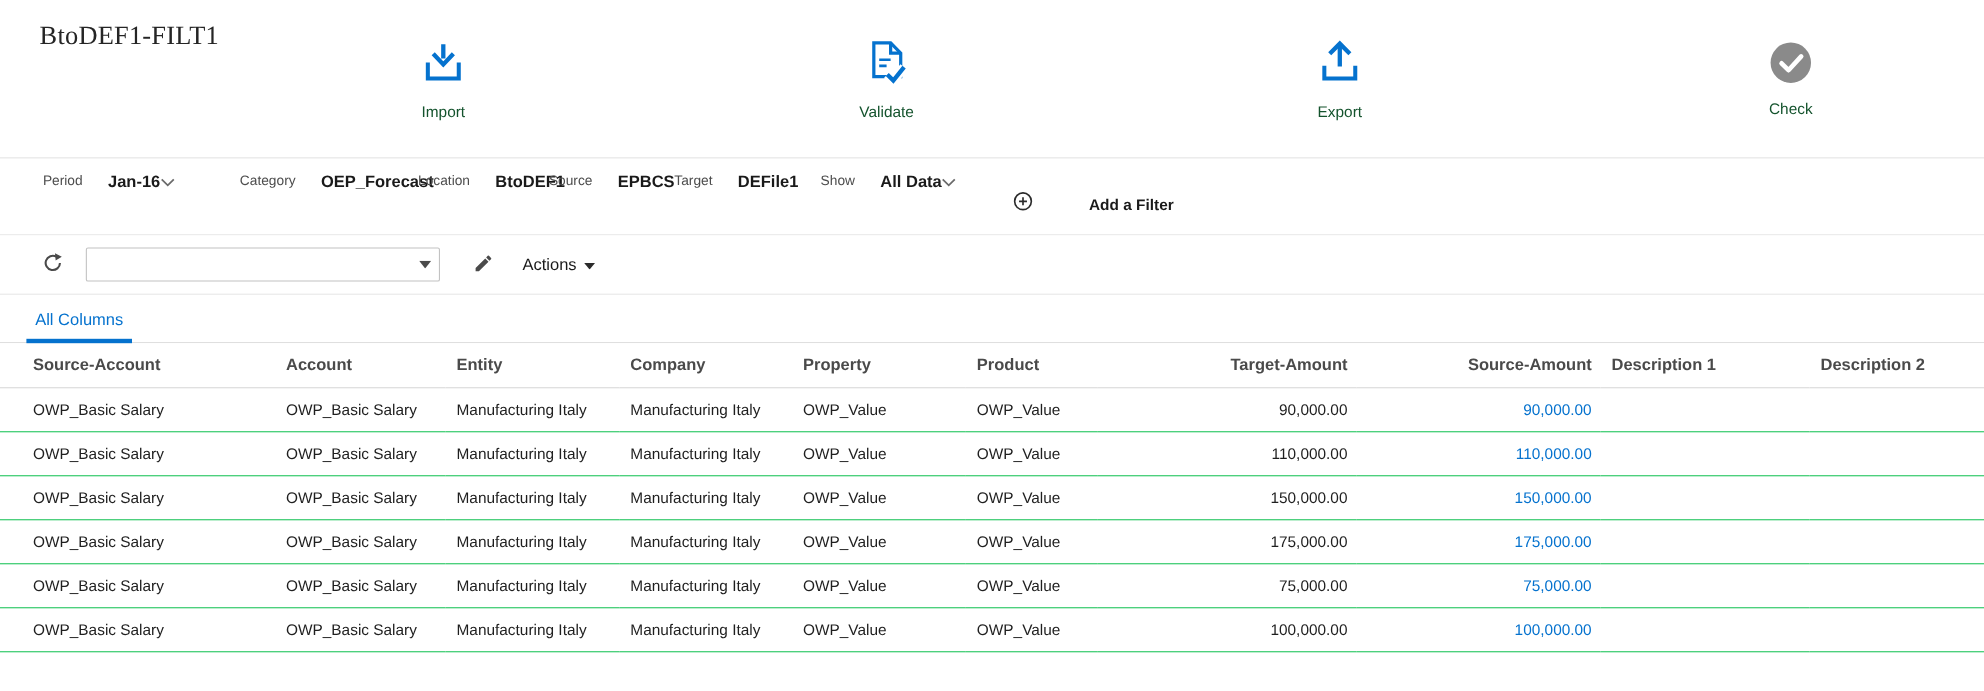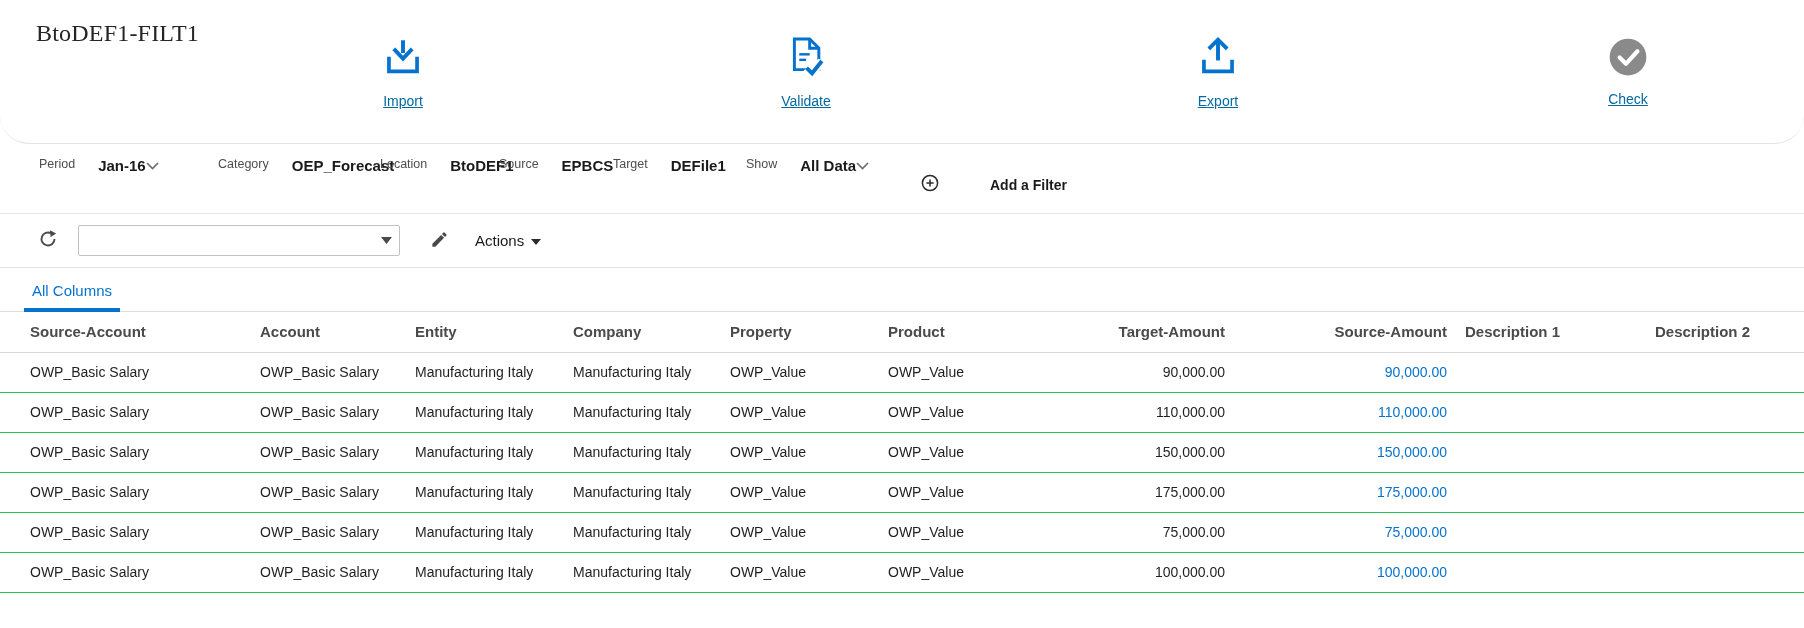--- a/index.html
+++ b/index.html
@@ -3,28 +3,28 @@
 <meta charset="utf-8">
 <style>
   :root{ --accent:#0572ce; --link:#0572ce; }
   *{box-sizing:border-box;margin:0;padding:0;}
   html,body{width:1804px;height:628px;}
   body{
     font-family:"Liberation Sans",sans-serif;
     background:#ffffff;color:#1a1a1a;position:relative;overflow:hidden;
   }
   
-  .header{position:relative;height:144px;border-bottom:1px solid #e4e4e4;background:#fff;border-radius:29px;}
+  .header{position:relative;height:144px;border-bottom:1px solid #e4e4e4;background:#fff;}
   .page-title{
     position:absolute;left:36px;top:20px;
     font-family:"Liberation Serif",serif;font-size:24px;color:#252525;letter-spacing:.2px;
   }
   .tool{position:absolute;top:36px;width:150px;display:flex;flex-direction:column;align-items:center;gap:13px;cursor:pointer;}
   .tool svg{display:block;}
-  .tool-label{font-size:14px;color:#0369a1;text-decoration:underline;}
+  .tool-label{font-size:14px;color:#14532d;}
   
   .filter-bar{display:flex;align-items:flex-start;height:70px;padding:13px 0 0 39px;border-bottom:1px solid #e4e4e4;background:#fff;}
   .ffield{display:flex;gap:23px;}
   .flabel{font-size:12.5px;color:#4d4d4d;}
   .fvalue{font-size:15px;font-weight:bold;color:#1a1a1a;display:flex;align-items:center;justify-content:space-between;}
   .chev{display:inline-block;line-height:0;cursor:pointer;}
   .add-filter{display:flex;align-items:center;gap:7px;margin-top:17px;cursor:pointer;}
   .add-filter-label{font-size:14px;font-weight:bold;color:#1a1a1a;margin-left:44px;}
   
   .toolbar2{display:flex;align-items:center;height:54px;padding-left:34px;border-bottom:1px solid #e4e4e4;background:#fff;}

